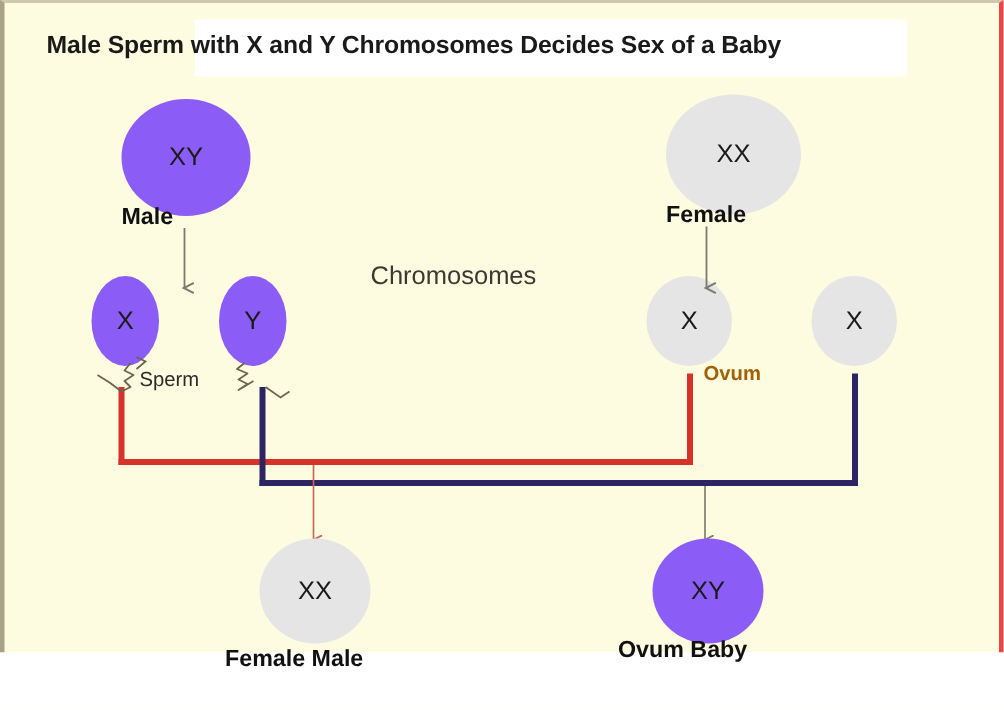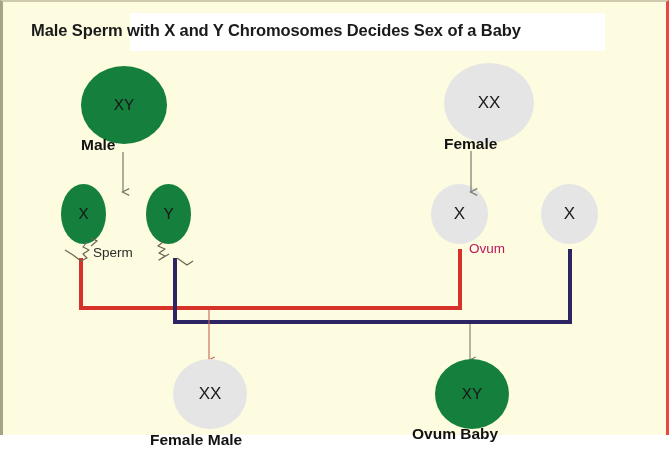--- a/index.html
+++ b/index.html
@@ -63,21 +63,21 @@
   .cell {
     position: absolute;
     display: flex;
     align-items: center;
     justify-content: center;
     border-radius: 50%;
     color: #1a1a1a;
     font-size: 17px;
     font-weight: normal;
   }
-  .cell.blue  { background: #15803d; font-family: Liberation Mono, monospace; }
+  .cell.blue  { background: #8b5cf6; }
   .cell.pink  { background: #e5e5e5; }
 
   
   .bold-label {
     position: absolute;
     font-size: 15.5px;
     font-weight: bold;
     color: #111111;
     white-space: nowrap;
   }
@@ -118,40 +118,41 @@
   <div class="cell blue" style="left:78px; top:64px; width:86px; height:78px;">
     <span>XY</span>
   </div>
   <div class="bold-label" style="left:78px; top:134px; width:86px;">Male</div>
 
   <div class="cell pink" style="left:441px; top:61px; width:90px; height:80px;">
     <span>XX</span>
   </div>
   <div class="bold-label" style="left:441px; top:133px; width:90px;">Female</div>
 
+  <div class="plain-label" id="chromosomes-label" style="left:244px; top:172px;">Chromosomes</div>
 
   <div class="cell blue" style="left:58px; top:182px; width:45px; height:60px;">
     <span>X</span>
   </div>
 
   <div class="cell blue" style="left:143px; top:182px; width:45px; height:60px;">
     <span>Y</span>
   </div>
 
   <div class="cell pink" style="left:428px; top:182px; width:57px; height:60px;">
     <span>X</span>
   </div>
 
   <div class="cell pink" style="left:538px; top:182px; width:57px; height:60px;">
     <span>X</span>
   </div>
 
   <div class="plain-label" style="left:90px; top:243px; font-size:13.5px;">Sperm</div>
 
-  <div class="plain-label" style="left:466px; top:239px; font-size:13.5px; color:#be185d;">Ovum</div>
+  <div class="plain-label" style="left:466px; top:239px; font-size:13.5px; color:#a16207;font-weight:bold;">Ovum</div>
 
   <div class="seg red" style="left:76px;  top:256px; width:4px;   height:52px;"></div>
   <div class="seg red" style="left:76px;  top:304px; width:383px; height:4px;"></div>
   <div class="seg red" style="left:455px; top:247px; width:4px;   height:61px;"></div>
 
   <div class="seg navy" style="left:170px; top:256px; width:4px;   height:66px;"></div>
   <div class="seg navy" style="left:170px; top:318px; width:399px; height:4px;"></div>
   <div class="seg navy" style="left:565px; top:247px; width:4px;   height:75px;"></div>
 
   <svg class="overlay" viewBox="0 0 669 435">

